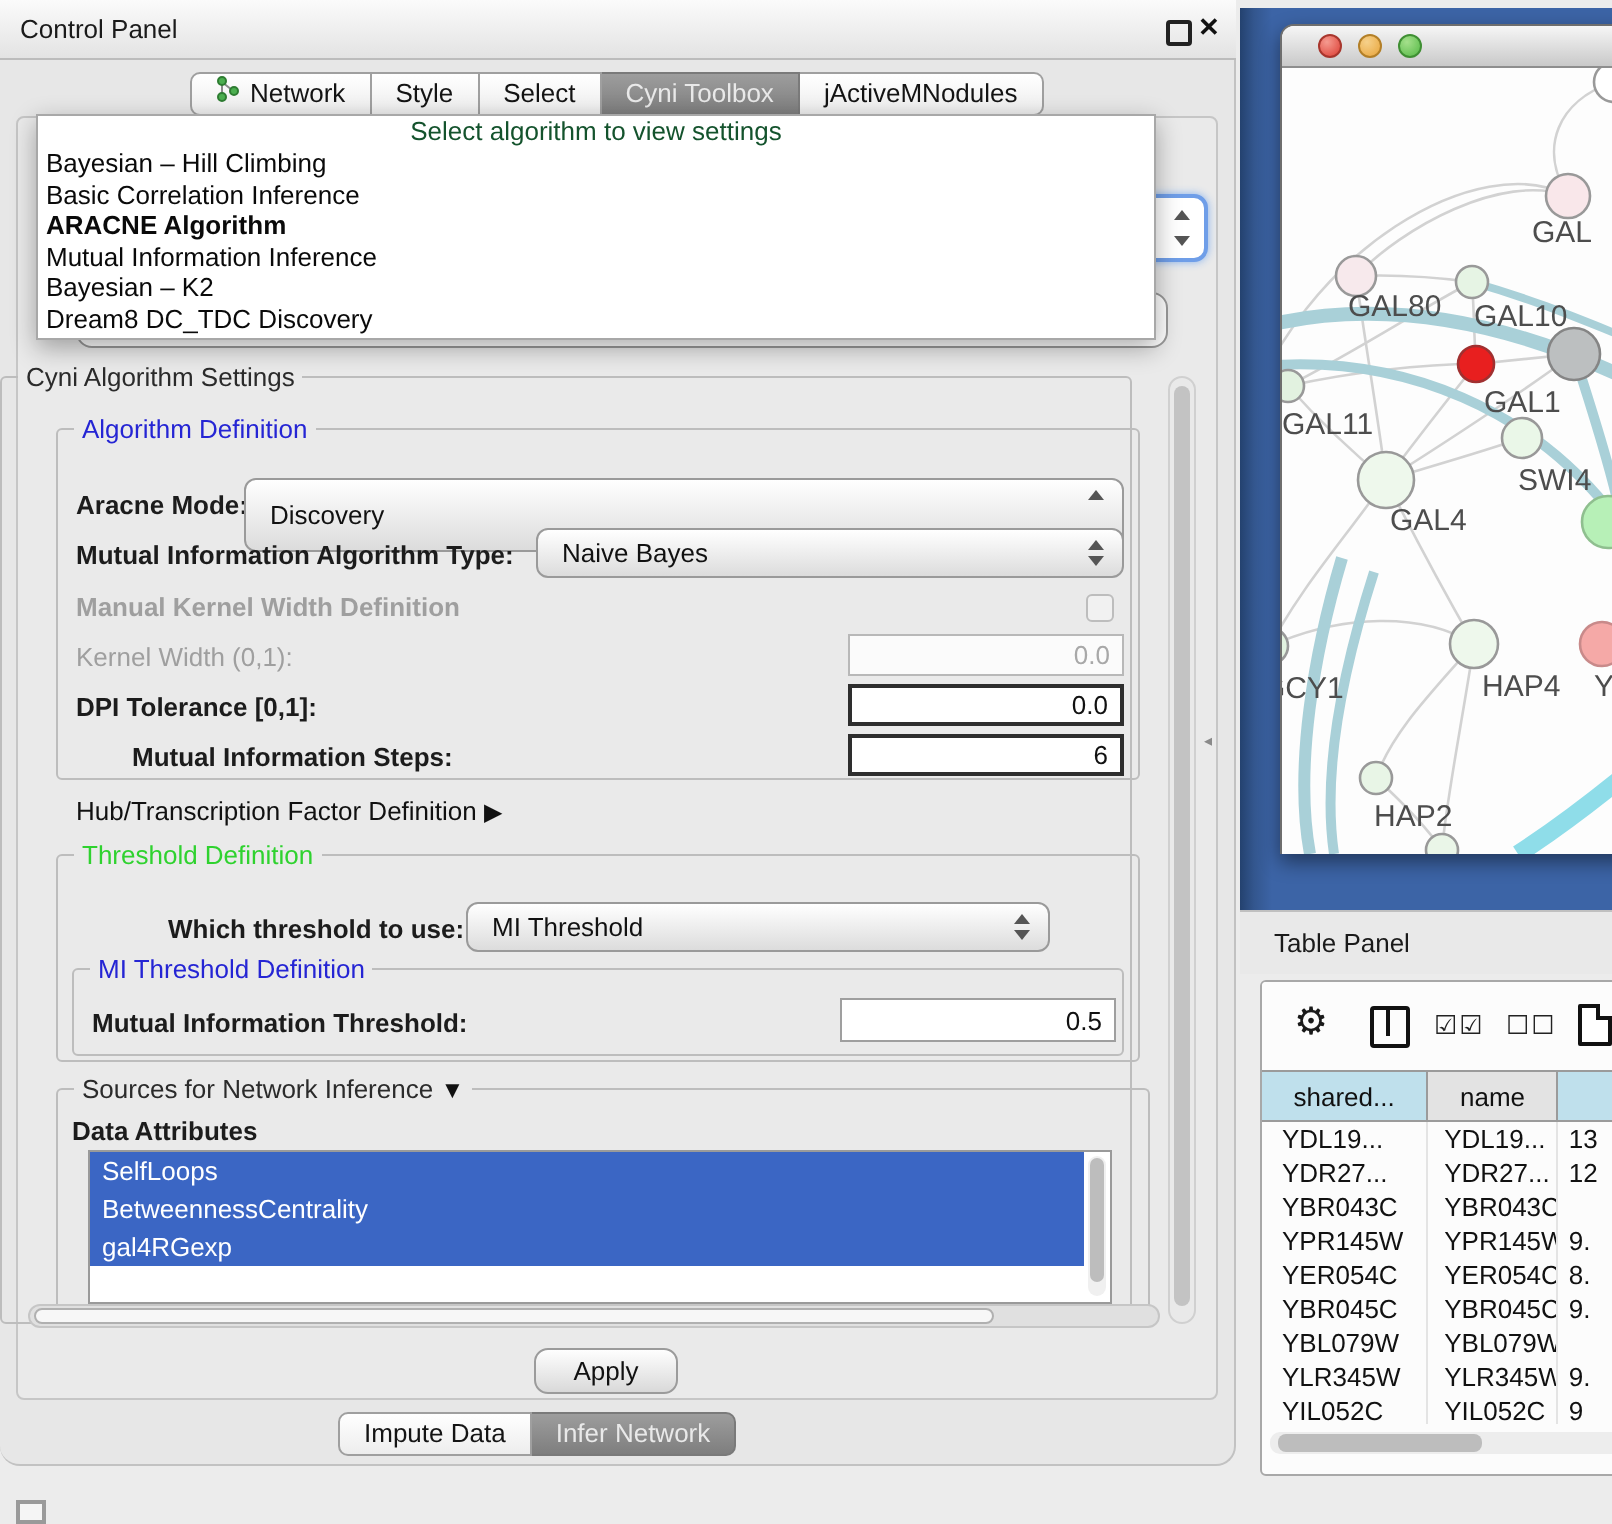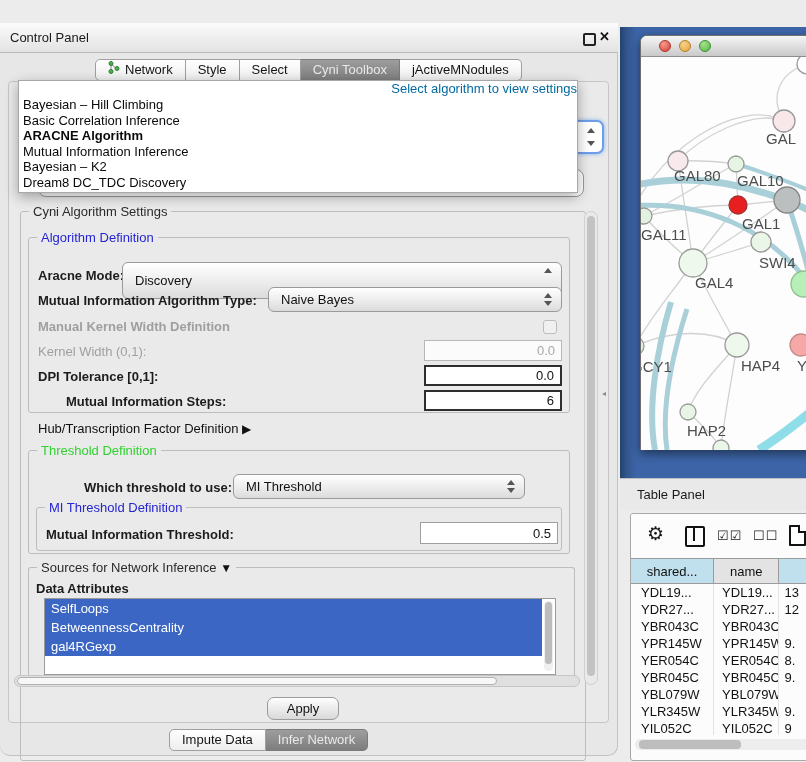--- a/index.html
+++ b/index.html
@@ -1,17 +1,17 @@
 <!DOCTYPE html>
 <html><head>
 <meta charset="utf-8">
 <style>
   html,body{margin:0;padding:0;overflow:hidden;}
   body{width:806px;height:762px;background:#ececec;font-family:"Liberation Sans",sans-serif;position:relative;}
-  #root{position:absolute;inset:0;margin-top:23px;}
+  #root{position:absolute;inset:0;}
 
   
   .cp{position:absolute;left:0;top:0;width:618px;height:733px;background:#e7e7e7;border:1px solid #c2c2c2;border-top:none;border-left:none;border-radius:0 0 10px 10px;box-sizing:border-box;}
   .cp-titlebar{position:absolute;left:0;top:0;width:618px;height:30px;background:linear-gradient(#fbfbfb,#e3e3e3);border-bottom:1px solid #bcbcbc;box-sizing:border-box;}
   .cp-title{position:absolute;left:10px;top:7px;font-size:13px;color:#1a1a1a;}
   .float-btn{position:absolute;left:583px;top:10px;width:9px;height:9px;border:2px solid #222;border-radius:2px;}
   .close-btn{position:absolute;left:599px;top:6px;font-size:13px;font-weight:bold;color:#111;}
 
   .seg{position:absolute;display:flex;height:22px;}
   .seg-btn{font-size:13px;line-height:20px;padding:0 12px;background:linear-gradient(#ffffff,#ededed);border:1px solid #9f9f9f;border-left:none;color:#141414;display:flex;align-items:center;gap:5px;box-sizing:border-box;}
@@ -22,21 +22,21 @@
   .cp-content{position:absolute;left:8px;top:58px;width:601px;height:642px;background:#eaeaea;border:1px solid #c6c6c6;border-radius:4px;box-sizing:border-box;}
 
   
   .frag-combo-focus{position:absolute;left:548px;top:97px;width:52px;height:30px;background:#fff;border:2px solid #6f9ee8;border-radius:7px;box-shadow:0 0 4px #86b2ef;z-index:5;}
   .frag-combo-focus::after{content:"";position:absolute;right:7px;top:6px;border-left:4px solid transparent;border-right:4px solid transparent;border-bottom:5px solid #555;}
   .frag-combo-focus::before{content:"";position:absolute;right:7px;bottom:6px;border-left:4px solid transparent;border-right:4px solid transparent;border-top:5px solid #555;}
   .frag-combo2{position:absolute;left:38px;top:146px;width:546px;height:28px;background:#fff;border:1px solid #9a9a9a;border-radius:8px;z-index:5;box-sizing:border-box;}
 
   
   .dd{position:absolute;left:18px;top:57px;width:560px;height:113px;background:#fff;border:1px solid #a8a8a8;box-shadow:0 4px 12px rgba(0,0,0,.32);z-index:30;box-sizing:border-box;}
-  .dd-placeholder{text-align:right;color:#0369a1;font-size:13px;height:16px;line-height:16px;}
+  .dd-placeholder{text-align:center;color:#14532d;font-size:13px;height:16px;line-height:16px;}
   .dd-item{font-size:13px;color:#0a0a0a;height:15.5px;line-height:15.5px;padding:0 4px;white-space:nowrap;}
   .dd-item.sel{font-weight:bold;}
 
   
   .fs{position:absolute;border:1px solid #bdbdbd;border-radius:3px;box-sizing:border-box;}
   .fs-legend{position:absolute;top:-8px;left:8px;background:#eaeaea;padding:0 4px;font-size:13px;color:#2b2b2b;white-space:nowrap;}
   .fs-legend.blue{color:#2525d4;}
   .fs-legend.green{color:#2fd22f;}
 
   .lbl{position:absolute;font-size:13px;font-weight:bold;color:#1c1c1c;white-space:nowrap;}
@@ -161,21 +161,21 @@
       <div>
           <div class="dd-item">Bayesian – Hill Climbing</div>
           <div class="dd-item">Basic Correlation Inference</div>
           <div class="dd-item sel">ARACNE Algorithm</div>
           <div class="dd-item">Mutual Information Inference</div>
           <div class="dd-item">Bayesian – K2</div>
           <div class="dd-item">Dream8 DC_TDC Discovery</div>
         </div>
     </div>
 
-    <div class="fs" style="left:20px;top:188px;width:566px;height:550px;">
+    <div class="fs" style="left:0;top:188px;width:566px;height:474px;">
       <span class="fs-legend">Cyni Algorithm Settings</span>
     </div>
 
     <div class="fs" style="left:28px;top:214px;width:542px;height:176px;">
       <span class="fs-legend blue">Algorithm Definition</span>
     </div>
 
     <div class="lbl" style="left:38px;top:245px;">Aracne Mode:</div>
     <div class="combo" style="left:122px;top:239px;width:440px;height:37px;">
         <span>Discovery</span>

